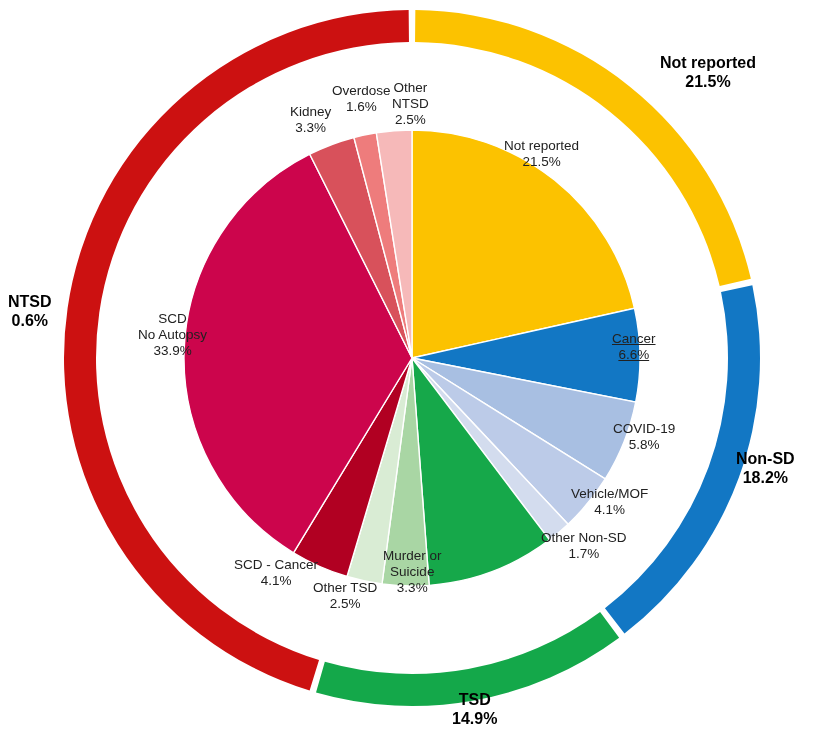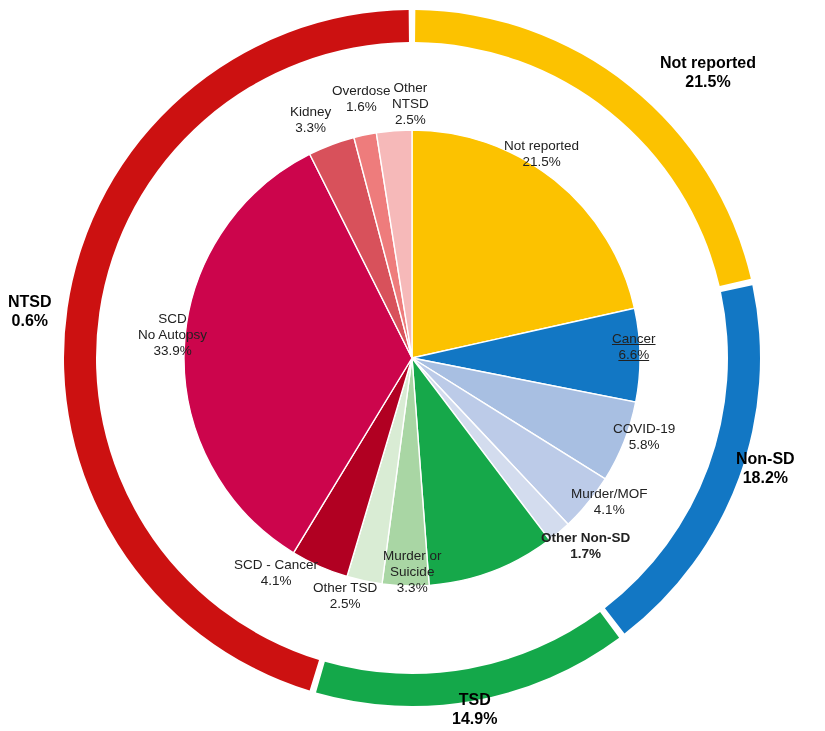--- a/index.html
+++ b/index.html
@@ -49,25 +49,25 @@
     <span>Cancer</span>
     <span>6.6%</span>
   </div>
 
   <div class="lbl inner-lbl" style="left:600px;top:421px;margin-left:13px;">
     <span>COVID-19</span>
     <span>5.8%</span>
   </div>
 
   <div class="lbl inner-lbl" style="left:571px;top:486px;">
-    <span>Murder/MOF</span>
+    <span>Vehicle/MOF</span>
     <span>4.1%</span>
   </div>
 
-  <div class="lbl inner-lbl" style="left:541px;top:530px;font-weight:bold;">
+  <div class="lbl inner-lbl" style="left:541px;top:530px;">
     <span>Other Non-SD</span>
     <span>1.7%</span>
   </div>
 
 
   <div class="lbl inner-lbl" style="left:383px;top:548px;">
     <span>Murder or</span>
     <span>Suicide</span>
     <span>3.3%</span>
   </div>

